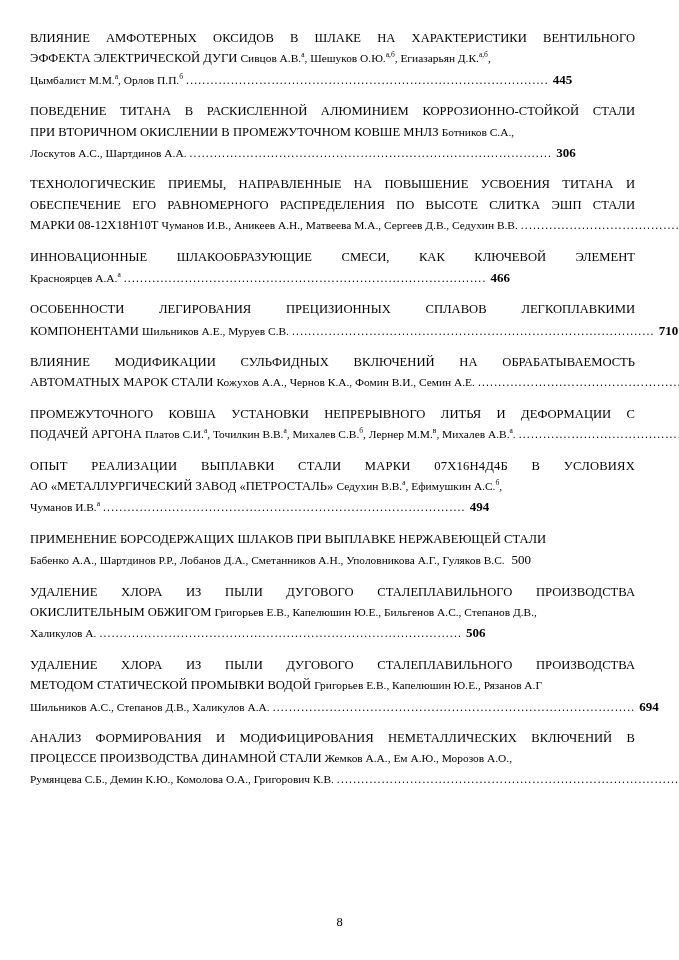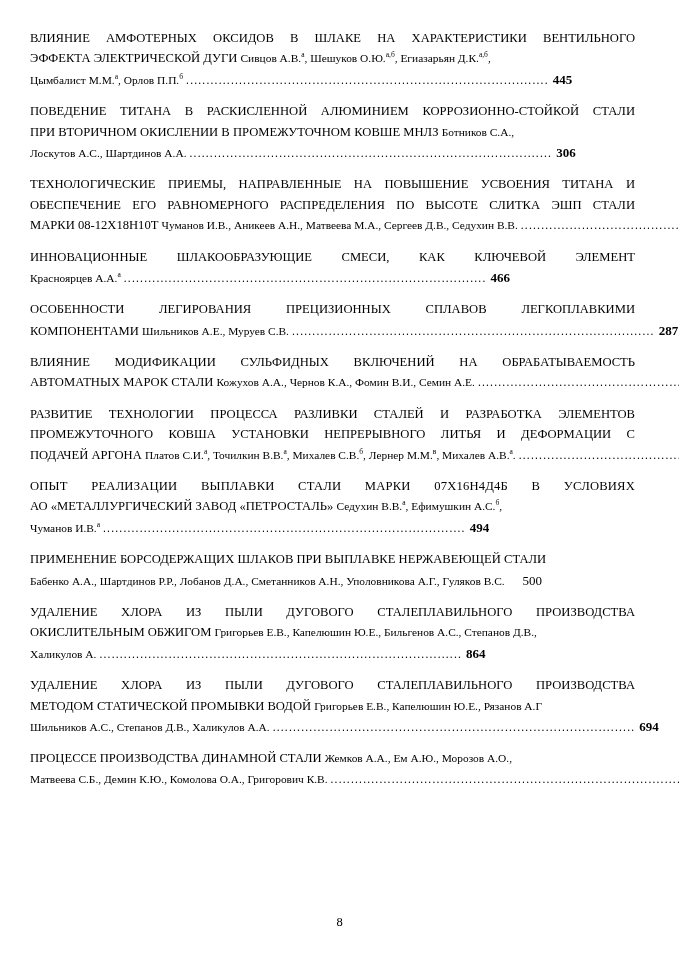--- a/index.html
+++ b/index.html
@@ -63,21 +63,20 @@
     transform: translateY(-1px);
   }
   .tail .pg {
     flex: 0 0 auto;
     padding-left: 4px;
     font-weight: bold;
     font-size: 13px;
   }
   .pg.nb {
     font-weight: normal;
-    margin-left: 11px;
   }
   .just {
     text-align: justify;
     text-align-last: justify;
     white-space: normal;
   }
   .just-left {
     text-align: justify;
   }
   sup {
@@ -116,49 +115,49 @@
         <div class="line just caps">ТЕХНОЛОГИЧЕСКИЕ ПРИЕМЫ, НАПРАВЛЕННЫЕ НА ПОВЫШЕНИЕ УСВОЕНИЯ ТИТАНА И</div>
         <div class="line just caps">ОБЕСПЕЧЕНИЕ ЕГО РАВНОМЕРНОГО РАСПРЕДЕЛЕНИЯ ПО ВЫСОТЕ СЛИТКА ЭШП СТАЛИ</div>
         <div class="line tail"><span class="txt"><span class="caps">МАРКИ 08-12Х18Н10Т </span><span class="authors">Чуманов И.В., Аникеев А.Н., Матвеева М.А., Сергеев Д.В., Седухин В.В.</span></span><span class="dots">.........................................................................................</span></div>
       </div>
       <div class="entry">
         <div class="line just caps">ИННОВАЦИОННЫЕ ШЛАКООБРАЗУЮЩИЕ СМЕСИ, КАК КЛЮЧЕВОЙ ЭЛЕМЕНТ</div>
         <div class="line tail"><span class="txt"><span class="authors">Красноярцев А.А.<sup>а</sup></span></span><span class="dots">.........................................................................................</span><span class="pg">466</span></div>
       </div>
       <div class="entry">
         <div class="line just caps">ОСОБЕННОСТИ ЛЕГИРОВАНИЯ ПРЕЦИЗИОННЫХ СПЛАВОВ ЛЕГКОПЛАВКИМИ</div>
-        <div class="line tail"><span class="txt"><span class="caps">КОМПОНЕНТАМИ </span><span class="authors">Шильников А.Е., Муруев С.В.</span></span><span class="dots">.........................................................................................</span><span class="pg">287</span></div>
+        <div class="line tail"><span class="txt"><span class="caps">КОМПОНЕНТАМИ </span><span class="authors">Шильников А.Е., Муруев С.В.</span></span><span class="dots">.........................................................................................</span><span class="pg">710</span></div>
       </div>
       <div class="entry">
         <div class="line just caps">ВЛИЯНИЕ МОДИФИКАЦИИ СУЛЬФИДНЫХ ВКЛЮЧЕНИЙ НА ОБРАБАТЫВАЕМОСТЬ</div>
         <div class="line tail"><span class="txt"><span class="caps">АВТОМАТНЫХ МАРОК СТАЛИ </span><span class="authors">Кожухов А.А., Чернов К.А., Фомин В.И., Семин А.Е.</span></span><span class="dots">.........................................................................................</span></div>
       </div>
       <div class="entry">
-        <div class="line just caps">РАЗВИТИЕ ТЕХНОЛОГИИ ПРОЦЕССА РАЗЛИВКИ СТАЛЕЙ И РАЗРАБОТКА ЭЛЕМЕНТОВ</div>
         <div class="line just caps">ПРОМЕЖУТОЧНОГО КОВША УСТАНОВКИ НЕПРЕРЫВНОГО ЛИТЬЯ И ДЕФОРМАЦИИ С</div>
         <div class="line tail"><span class="txt"><span class="caps">ПОДАЧЕЙ АРГОНА </span><span class="authors">Платов С.И.<sup>а</sup>, Точилкин В.В.<sup>а</sup>, Михалев С.В.<sup>б</sup>, Лернер М.М.<sup>в</sup>, Михалев А.В.<sup>а</sup>.</span></span><span class="dots">.........................................................................................</span></div>
       </div>
       <div class="entry">
         <div class="line just caps sp-wide">ОПЫТ РЕАЛИЗАЦИИ ВЫПЛАВКИ СТАЛИ МАРКИ 07Х16Н4Д4Б В УСЛОВИЯХ</div>
         <div class="line just-left"><span class="caps">АО «МЕТАЛЛУРГИЧЕСКИЙ ЗАВОД «ПЕТРОСТАЛЬ» </span><span class="authors">Седухин В.В.<sup>а</sup>, Ефимушкин А.С.<sup>б</sup>,</span></div>
         <div class="line tail"><span class="txt"><span class="authors">Чуманов И.В.<sup>а</sup></span></span><span class="dots">.........................................................................................</span><span class="pg">494</span></div>
       </div>
       <div class="entry">
         <div class="line center caps">ПРИМЕНЕНИЕ БОРСОДЕРЖАЩИХ ШЛАКОВ ПРИ ВЫПЛАВКЕ НЕРЖАВЕЮЩЕЙ СТАЛИ</div>
         <div class="line tail"><span class="txt authors">Бабенко А.А., Шартдинов Р.Р., Лобанов Д.А., Сметанников А.Н., Уполовникова А.Г., Гуляков В.С.</span><span class="pg nb">500</span></div>
       </div>
       <div class="entry">
         <div class="line just caps">УДАЛЕНИЕ ХЛОРА ИЗ ПЫЛИ ДУГОВОГО СТАЛЕПЛАВИЛЬНОГО ПРОИЗВОДСТВА</div>
         <div class="line just-left"><span class="caps">ОКИСЛИТЕЛЬНЫМ ОБЖИГОМ </span><span class="authors">Григорьев Е.В., Капелюшин Ю.Е., Бильгенов А.С., Степанов Д.В.,</span></div>
-        <div class="line tail"><span class="txt"><span class="authors">Халикулов А.</span></span><span class="dots">.........................................................................................</span><span class="pg">864</span></div>
+        <div class="line tail"><span class="txt"><span class="authors">Халикулов А.</span></span><span class="dots">.........................................................................................</span><span class="pg">506</span></div>
       </div>
       <div class="entry">
         <div class="line just caps">УДАЛЕНИЕ ХЛОРА ИЗ ПЫЛИ ДУГОВОГО СТАЛЕПЛАВИЛЬНОГО ПРОИЗВОДСТВА</div>
         <div class="line just-left"><span class="caps">МЕТОДОМ СТАТИЧЕСКОЙ ПРОМЫВКИ ВОДОЙ </span><span class="authors">Григорьев Е.В., Капелюшин Ю.Е., Рязанов А.Г</span></div>
         <div class="line tail"><span class="txt"><span class="authors">Шильников А.С., Степанов Д.В., Халикулов А.А.</span></span><span class="dots">.........................................................................................</span><span class="pg">694</span></div>
       </div>
       <div class="entry">
+        <div class="line just caps">АНАЛИЗ ФОРМИРОВАНИЯ И МОДИФИЦИРОВАНИЯ НЕМЕТАЛЛИЧЕСКИХ ВКЛЮЧЕНИЙ В</div>
         <div class="line just-left"><span class="caps">ПРОЦЕССЕ ПРОИЗВОДСТВА ДИНАМНОЙ СТАЛИ </span><span class="authors">Жемков А.А., Ем А.Ю., Морозов А.О.,</span></div>
-        <div class="line tail"><span class="txt"><span class="authors">Матвеева С.Б., Демин К.Ю., Комолова О.А., Григорович К.В.</span></span><span class="dots">.........................................................................................</span></div>
+        <div class="line tail"><span class="txt"><span class="authors">Румянцева С.Б., Демин К.Ю., Комолова О.А., Григорович К.В.</span></span><span class="dots">.........................................................................................</span></div>
       </div>
     </div>
   <div class="footer">8</div>
 </div>
 
 </body></html>

